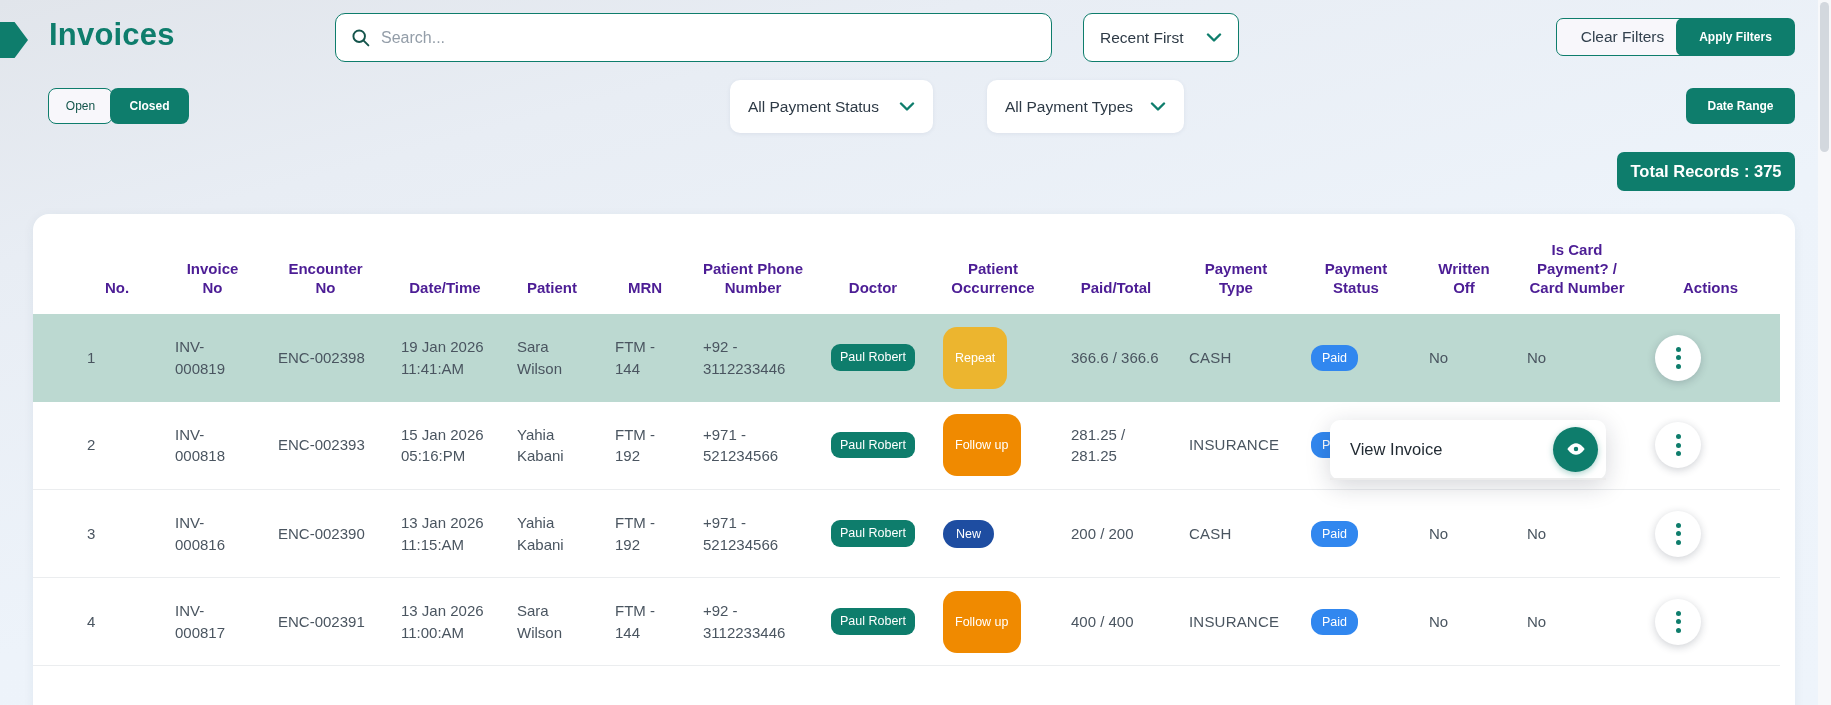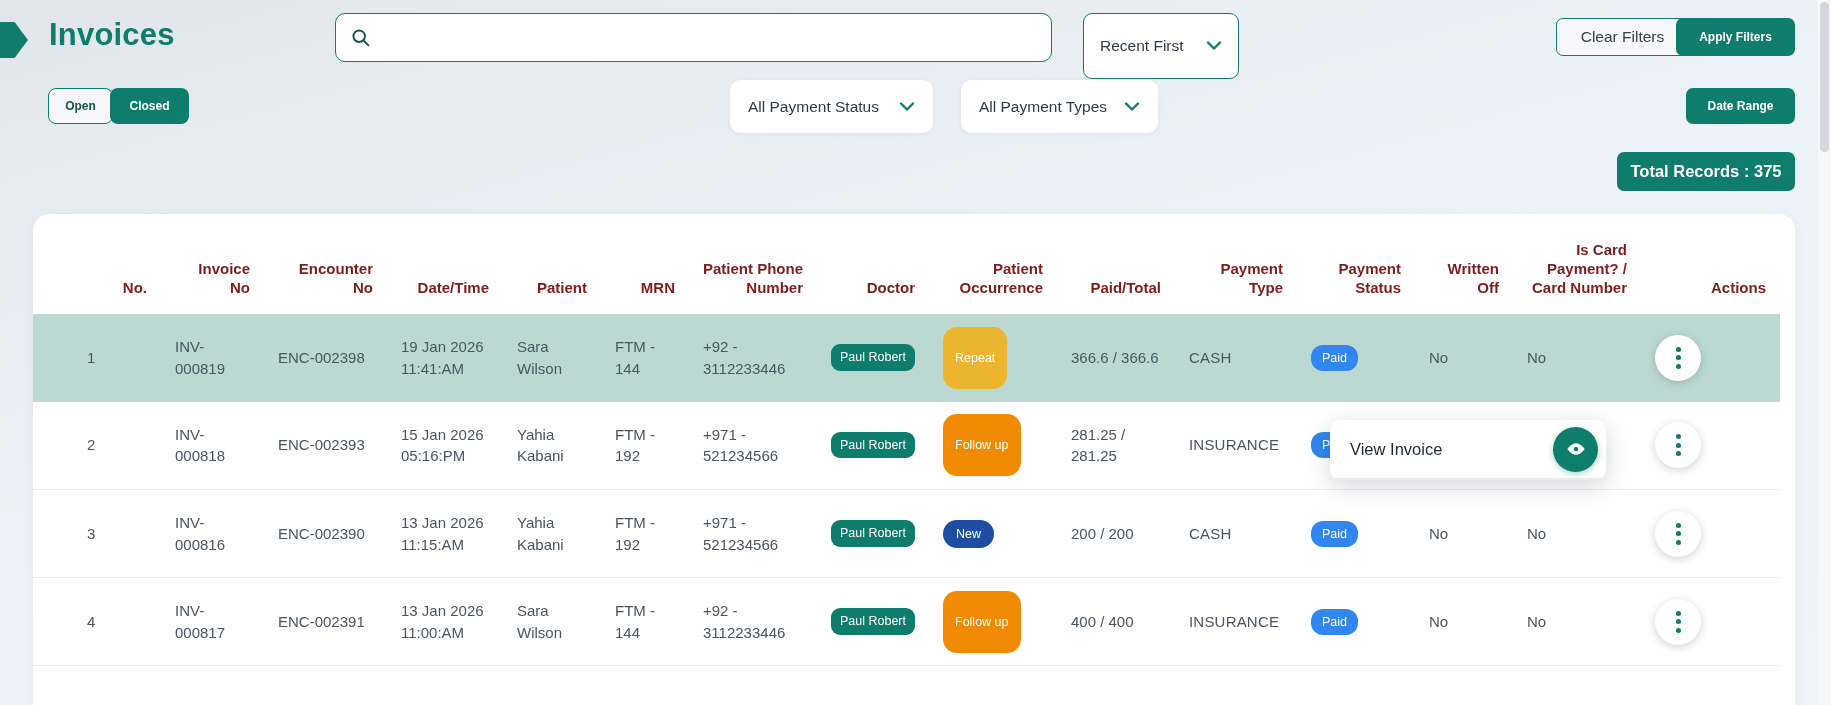--- a/index.html
+++ b/index.html
@@ -15,39 +15,39 @@
     clip-path:polygon(0 0,52% 0,100% 50%,52% 100%,0 100%);}
   .page-title{position:absolute;left:40px;top:17px;font-size:31px;font-weight:bold;color:#0E7D6C;letter-spacing:.2px;margin-left:9px;}
   .search-wrap{position:absolute;left:335px;top:13px;width:717px;height:49px;background:#fff;
     border:1.6px solid #0E7D6C;border-radius:10px;display:flex;align-items:center;padding:0 14px;gap:10px;}
   .search-wrap input{flex:1;border:none;outline:none;font-size:16px;color:#2e3a46;background:transparent;font-family:inherit;}
   .search-wrap input::placeholder{color:#939da8;}
   .select-box{position:absolute;display:flex;align-items:center;justify-content:space-between;background:#fff;
     font-size:15.5px;color:#2e3a46;cursor:pointer;}
   .sel-bordered{border:1.6px solid #0E7D6C;border-radius:9px;}
   .sel-card{border:none;border-radius:10px;box-shadow:0 1px 4px rgba(50,70,100,.08);}
-  #sort-select{left:1083px;top:13px;width:156px;height:66px;padding:0 16px;}
+  #sort-select{left:1083px;top:13px;width:156px;height:49px;padding:0 16px;}
   #pay-status-select{left:730px;top:80px;width:203px;height:53px;padding:0 18px;}
-  #pay-types-select{left:961px;top:80px;width:197px;height:53px;padding:0 18px;}
+  #pay-types-select{left:987px;top:80px;width:197px;height:53px;padding:0 18px;}
   .btn{display:flex;align-items:center;justify-content:center;font-size:12px;font-weight:bold;
     border-radius:7px;cursor:pointer;white-space:nowrap;}
   .btn-outline{background:#f8f7fb;border:1.3px solid #0E7D6C;color:#33414e;font-weight:normal;}
   .btn-solid{background:#0E7D6C;color:#fff;border:none;}
   #clear-filters{position:absolute;left:1556px;top:18px;width:133px;height:38px;font-size:15.5px;}
   #apply-filters{position:absolute;left:1676px;top:18px;width:119px;height:38px;}
-  #open-btn{position:absolute;left:48px;top:88px;width:65px;height:36px;border-radius:8px;font-weight:bold;color:#14564c;}
+  #open-btn{position:absolute;left:48px;top:88px;width:65px;height:36px;border-radius:8px;font-weight:normal;color:#14564c;}
   #closed-btn{position:absolute;left:110px;top:88px;width:79px;height:36px;border-radius:8px;}
   #date-range{position:absolute;left:1686px;top:88px;width:109px;height:36px;}
   #total-records{position:absolute;left:1617px;top:152px;width:178px;height:39px;border-radius:7px;font-size:16.5px;}
   
   .card{position:absolute;left:33px;top:214px;width:1762px;height:560px;background:#fff;border-radius:16px;
     box-shadow:0 2px 12px rgba(40,60,90,.06);overflow:hidden;}
   table{position:absolute;left:0;top:4px;width:1747px;table-layout:fixed;border-collapse:collapse;}
-  th{vertical-align:bottom;text-align:right;padding:22px 14px 16px;font-size:15px;font-weight:bold;
-    color:#7f1d1d;line-height:1.28;}
+  th{vertical-align:bottom;text-align:center;padding:22px 14px 16px;font-size:15px;font-weight:bold;
+    color:#4c1d95;line-height:1.28;}
   td{vertical-align:middle;text-align:left;padding:8px 14px;font-size:15px;color:#4a5560;line-height:1.45;}
   th:first-child,td:first-child{padding-left:54px;}
   tbody tr{height:88px;}
   tr.row-highlight{background:#BCD9D1;}
   tr.row-line{border-bottom:1px solid #ebedef;}
   .uppercase{letter-spacing:.2px;}
   
   .doctor-badge{display:inline-block;background:#0E7D6C;color:#fff;font-size:12.5px;line-height:1.3;
     padding:5px 9px;border-radius:9px;text-align:center;}
   .pill{display:inline-block;color:#fff;font-size:12.5px;padding:22px 12px;border-radius:14px;white-space:nowrap;}
@@ -80,20 +80,21 @@
 <div class="title-arrow"></div>
 <div class="page-title">Invoices</div>
 
 <div class="search-wrap">
   <span style="display:flex;">
     <svg width="21" height="21" viewBox="0 0 24 24" fill="none" stroke="#14544b" stroke-width="2.2">
       <circle cx="10.5" cy="10.5" r="6.6"></circle>
         <path d="M15.6 15.6L21 21" stroke-linecap="round"></path>
     </svg>
   </span>
+  <input type="text" placeholder="Search..." style="">
 </div>
 
 <div class="select-box sel-bordered" id="sort-select">
   <span>Recent First</span>
   <span style="display:flex;">
     <svg width="16" height="10" viewBox="0 0 16 10" fill="none">
         <path d="M2 1.5l6 6 6-6" stroke="#0E7D6C" stroke-width="2.4" stroke-linecap="round" stroke-linejoin="round"></path>
       </svg>
   </span>
 </div>

